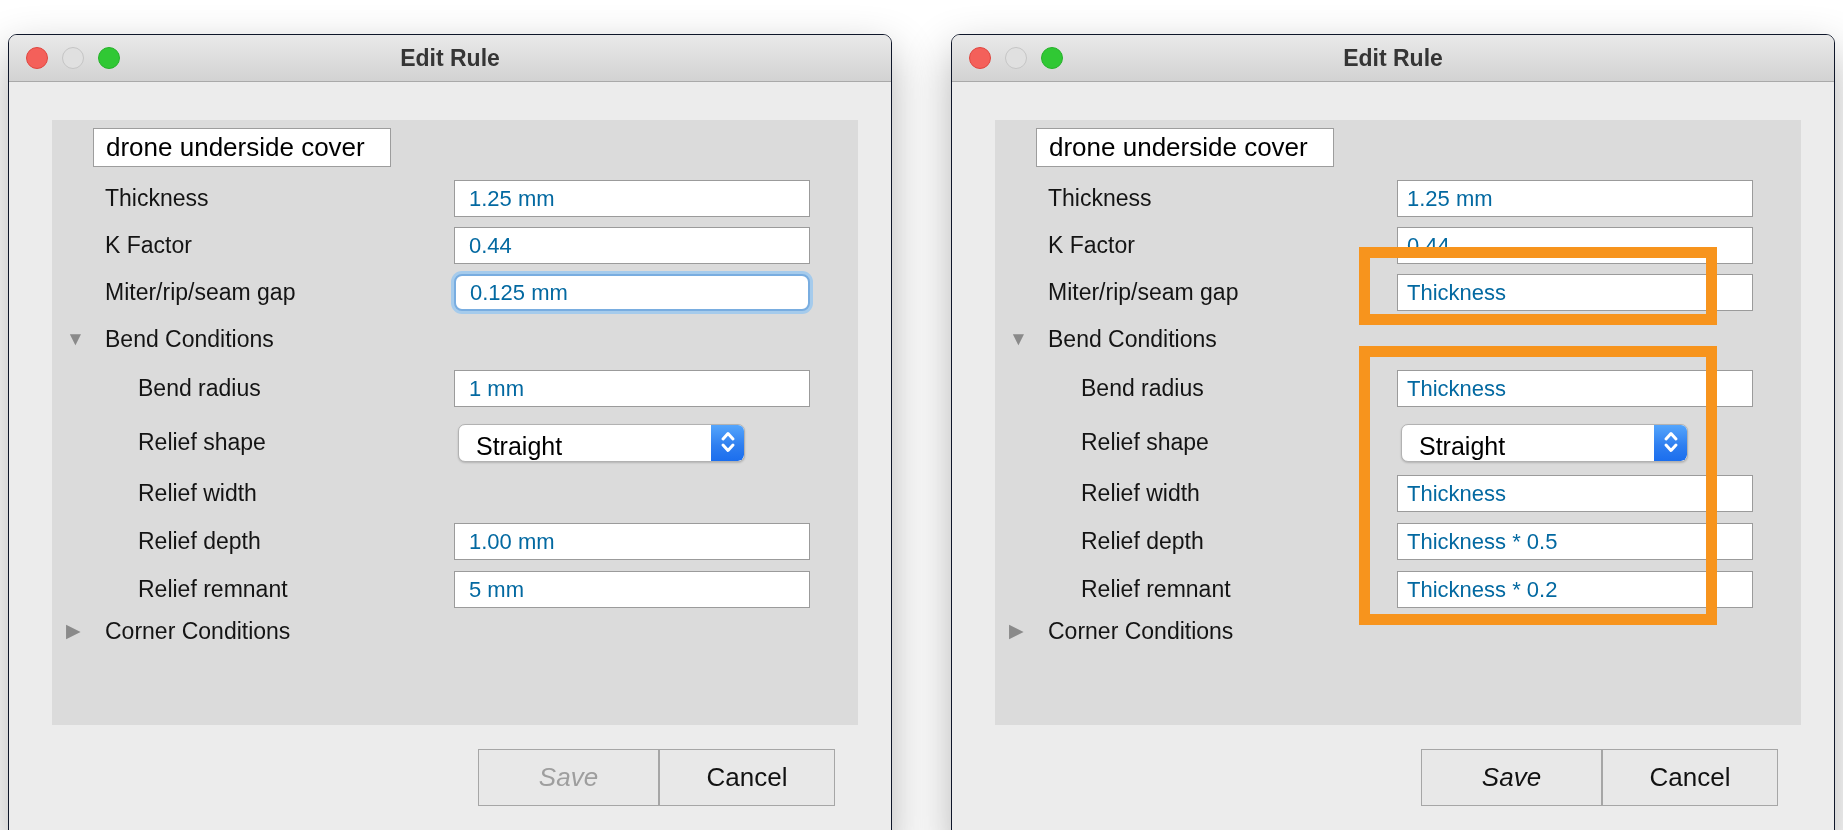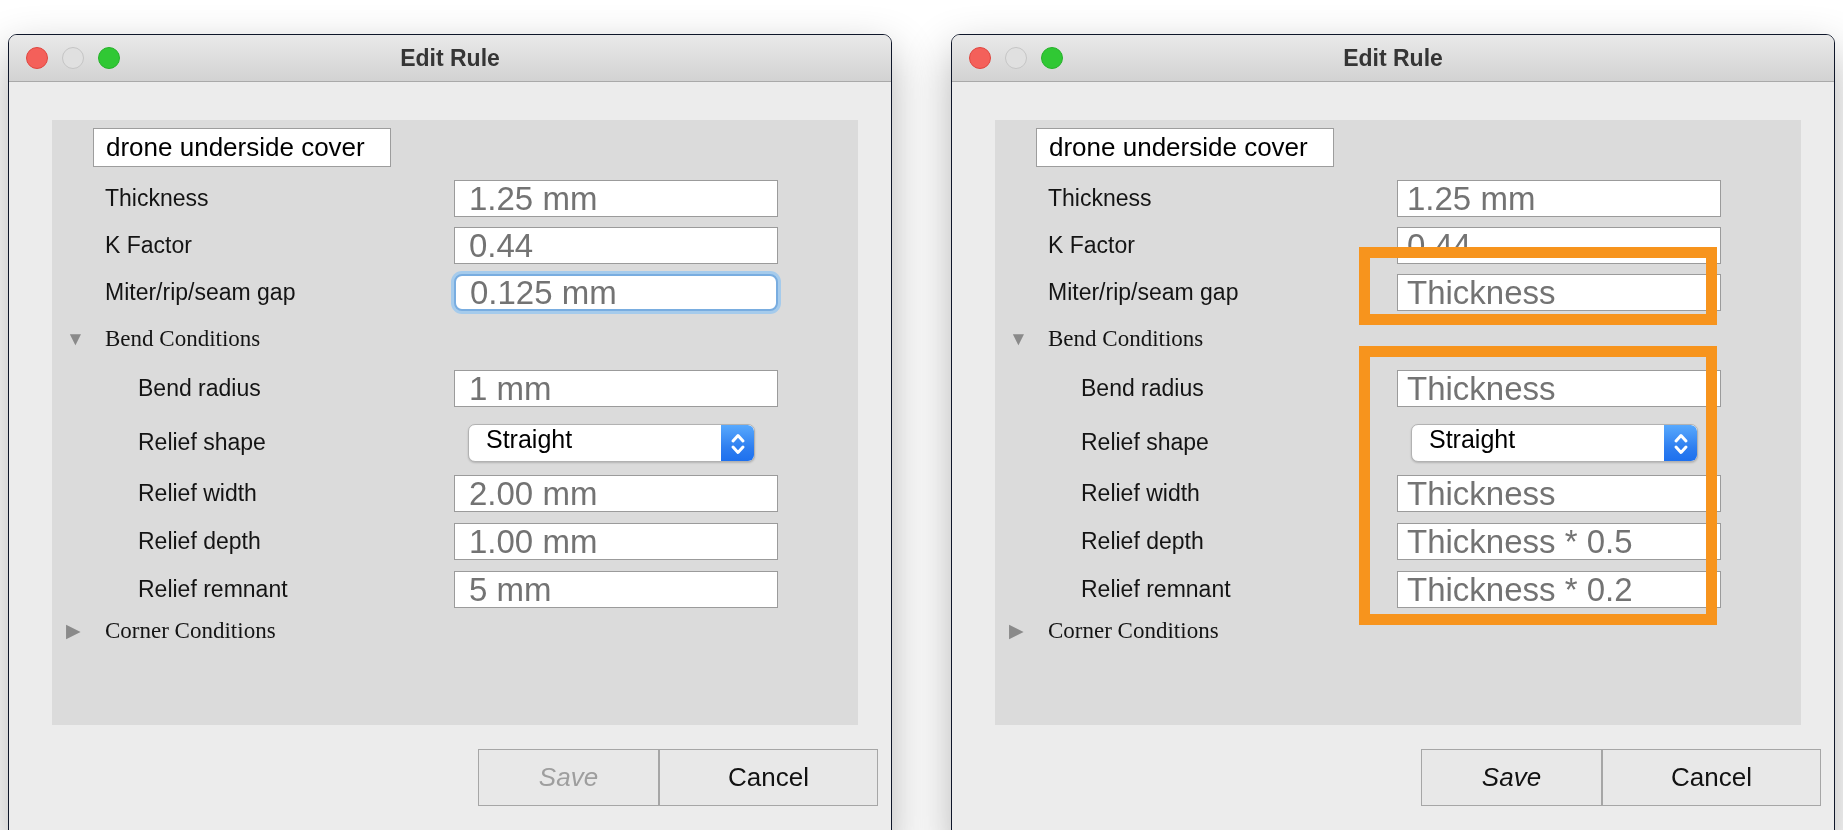--- a/index.html
+++ b/index.html
@@ -29,42 +29,42 @@
   .panel{position:absolute;left:43px;top:85px;width:806px;height:605px;background:#dbdbdb;}
 
   .namebox{position:absolute;left:41px;top:8px;width:298px;height:39px;background:#fff;
     border:1.5px solid #9d9d9d;font-family:inherit;font-size:26px;color:#000;
     padding:0 12px;outline:none;}
 
   .row{position:absolute;left:0;width:100%;height:37px;}
   .lbl{position:absolute;line-height:37px;font-size:23px;color:#141414;font-weight:500;white-space:nowrap;}
   .lbl.l1{left:53px;} .lbl.l2{left:86px;}
 
-  .field{position:absolute;left:402px;width:324px;height:37px;background:#fff;
-    border:1px solid #9b9b9b;font-family:inherit;font-size:33px;color:#737373;
+  .field{position:absolute;left:402px;width:356px;height:37px;background:#fff;
+    border:1px solid #9b9b9b;font-family:inherit;font-size:22px;color:#0369a1;
     padding:0 14px;outline:none;}
   .w2 .field{padding:0 9px;}
   .field.focused{border:2px solid #79ade0;border-radius:8px;
     box-shadow:0 0 0 3px var(--focus-ring-blue);}
 
-  .sect{position:absolute;left:14px;height:30px;line-height:30px;white-space:nowrap;font-family:Liberation Serif, serif;}
+  .sect{position:absolute;left:14px;height:30px;line-height:30px;white-space:nowrap;}
   .tri{display:inline-block;width:39px;font-size:19px;color:#8a8a8a;vertical-align:middle;}
   .sect-label{font-size:23px;color:#141414;font-weight:500;vertical-align:middle;}
 
-  .popup{position:absolute;left:416px;width:287px;height:38px;background:#fff;
+  .popup{position:absolute;left:406px;width:287px;height:38px;background:#fff;
     border:1px solid #b2b2b2;border-radius:7px;box-shadow:0 1px 2px rgba(0,0,0,0.18);
-    display:flex;align-items:flex-start;overflow:hidden;}
+    display:flex;align-items:flex-end;overflow:hidden;}
   .popup-label{flex:1;font-size:25px;color:#000;padding-left:17px;}
   .popup-cap{width:33px;height:38px;background:linear-gradient(#58a9fd,var(--popup-button-blue) 60%,#1b6eee);
     display:flex;align-items:center;justify-content:center;border-radius:0 6px 6px 0;}
 
   .btn{position:absolute;top:714px;height:57px;background:#e8e8e8;border:1.5px solid #a6a6a6;
     display:flex;align-items:center;justify-content:center;font-size:26px;color:#121212;cursor:default;}
   .btn-save{left:469px;width:181px;font-style:italic;}
-  .btn-cancel{left:650px;width:219px;}
+  .btn-cancel{left:650px;width:176px;}
   .btn.disabled{color:#9e9e9e;}
 
   .annot{position:absolute;border:11px solid var(--annotation-orange);z-index:5;pointer-events:none;}
   .annot-miter{left:364px;top:127px;width:358px;height:78px;}
   .annot-bend{left:364px;top:226px;width:358px;height:279px;}
 
   
   .r-thickness{top:60px;} .r-kfactor{top:107px;} .r-miter{top:154px;}
   .s-bend{top:203px;}
   .r-bradius{top:250px;} .r-rshape{top:304px;} .r-rwidth{top:355px;}
@@ -119,21 +119,20 @@
           <svg width="18" height="28" viewBox="0 0 18 28">
             <path d="M4 11 L9 5.5 L14 11" fill="none" stroke="#ffffff" stroke-width="3" stroke-linecap="round" stroke-linejoin="round"></path>
             <path d="M4 17 L9 22.5 L14 17" fill="none" stroke="#ffffff" stroke-width="3" stroke-linecap="round" stroke-linejoin="round"></path>
           </svg>
         </span>
       </div>
     </div>
 
     <div class="row r-rwidth">
       <span class="lbl l2">Relief width</span>
-      <input class="field" readonly="" value="2.00 mm" style="">
     </div>
 
     <div class="row r-rdepth">
       <span class="lbl l2">Relief depth</span>
       <input class="field" readonly="" value="1.00 mm" style="">
     </div>
 
     <div class="row r-rremnant">
       <span class="lbl l2">Relief remnant</span>
       <input class="field" readonly="" value="5 mm" style="">

